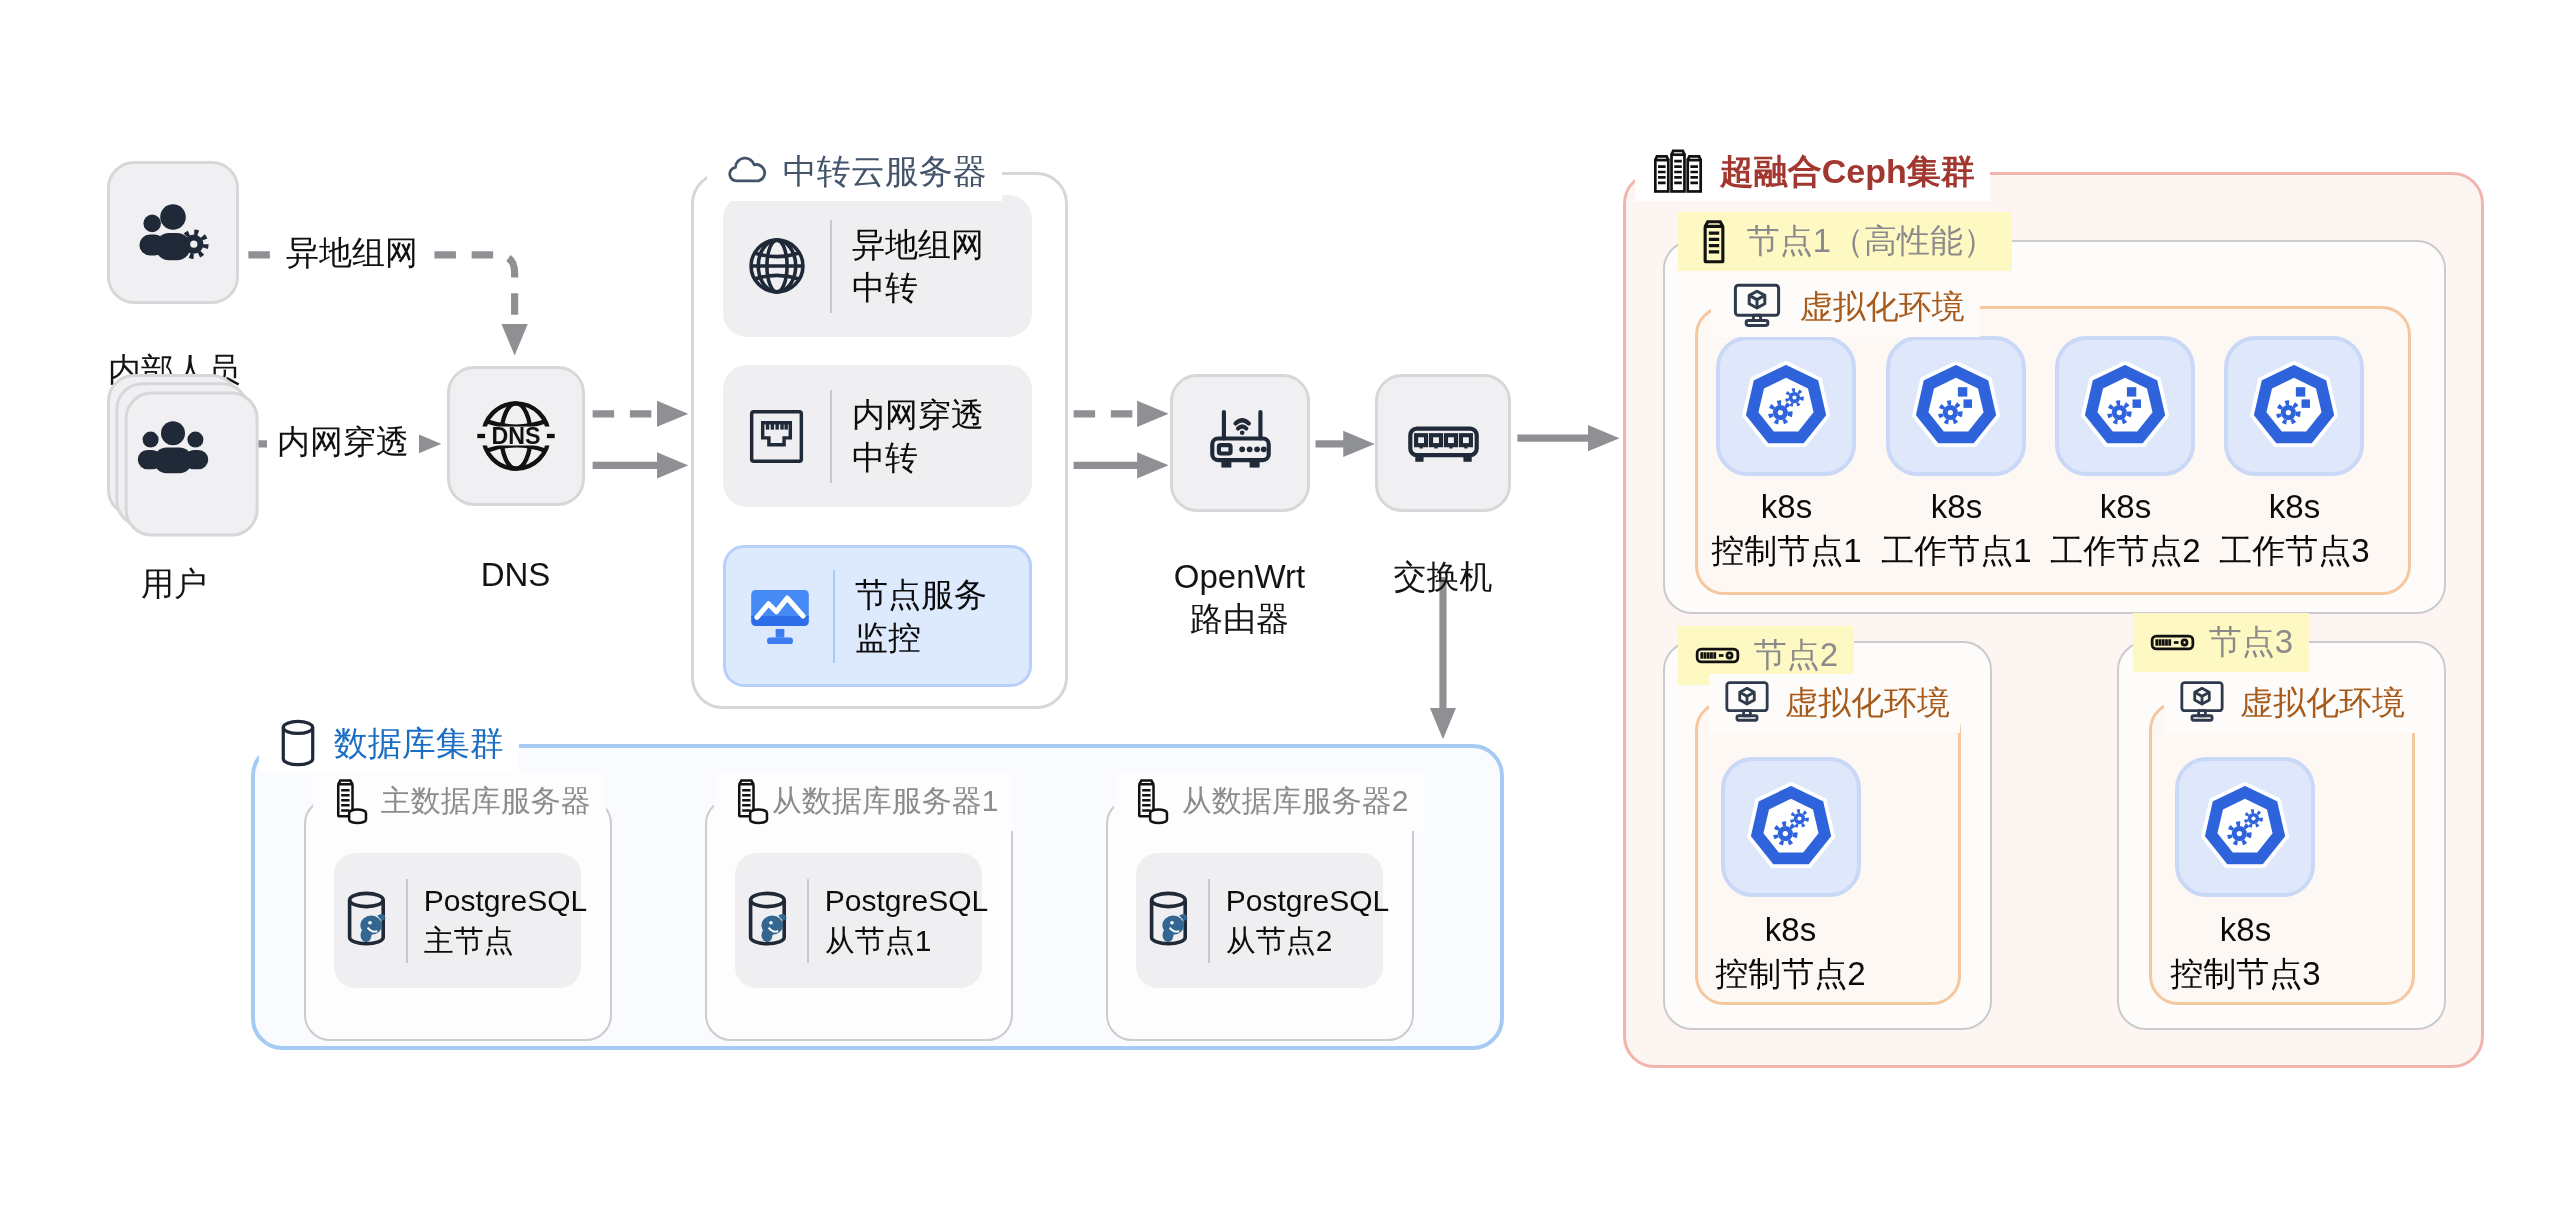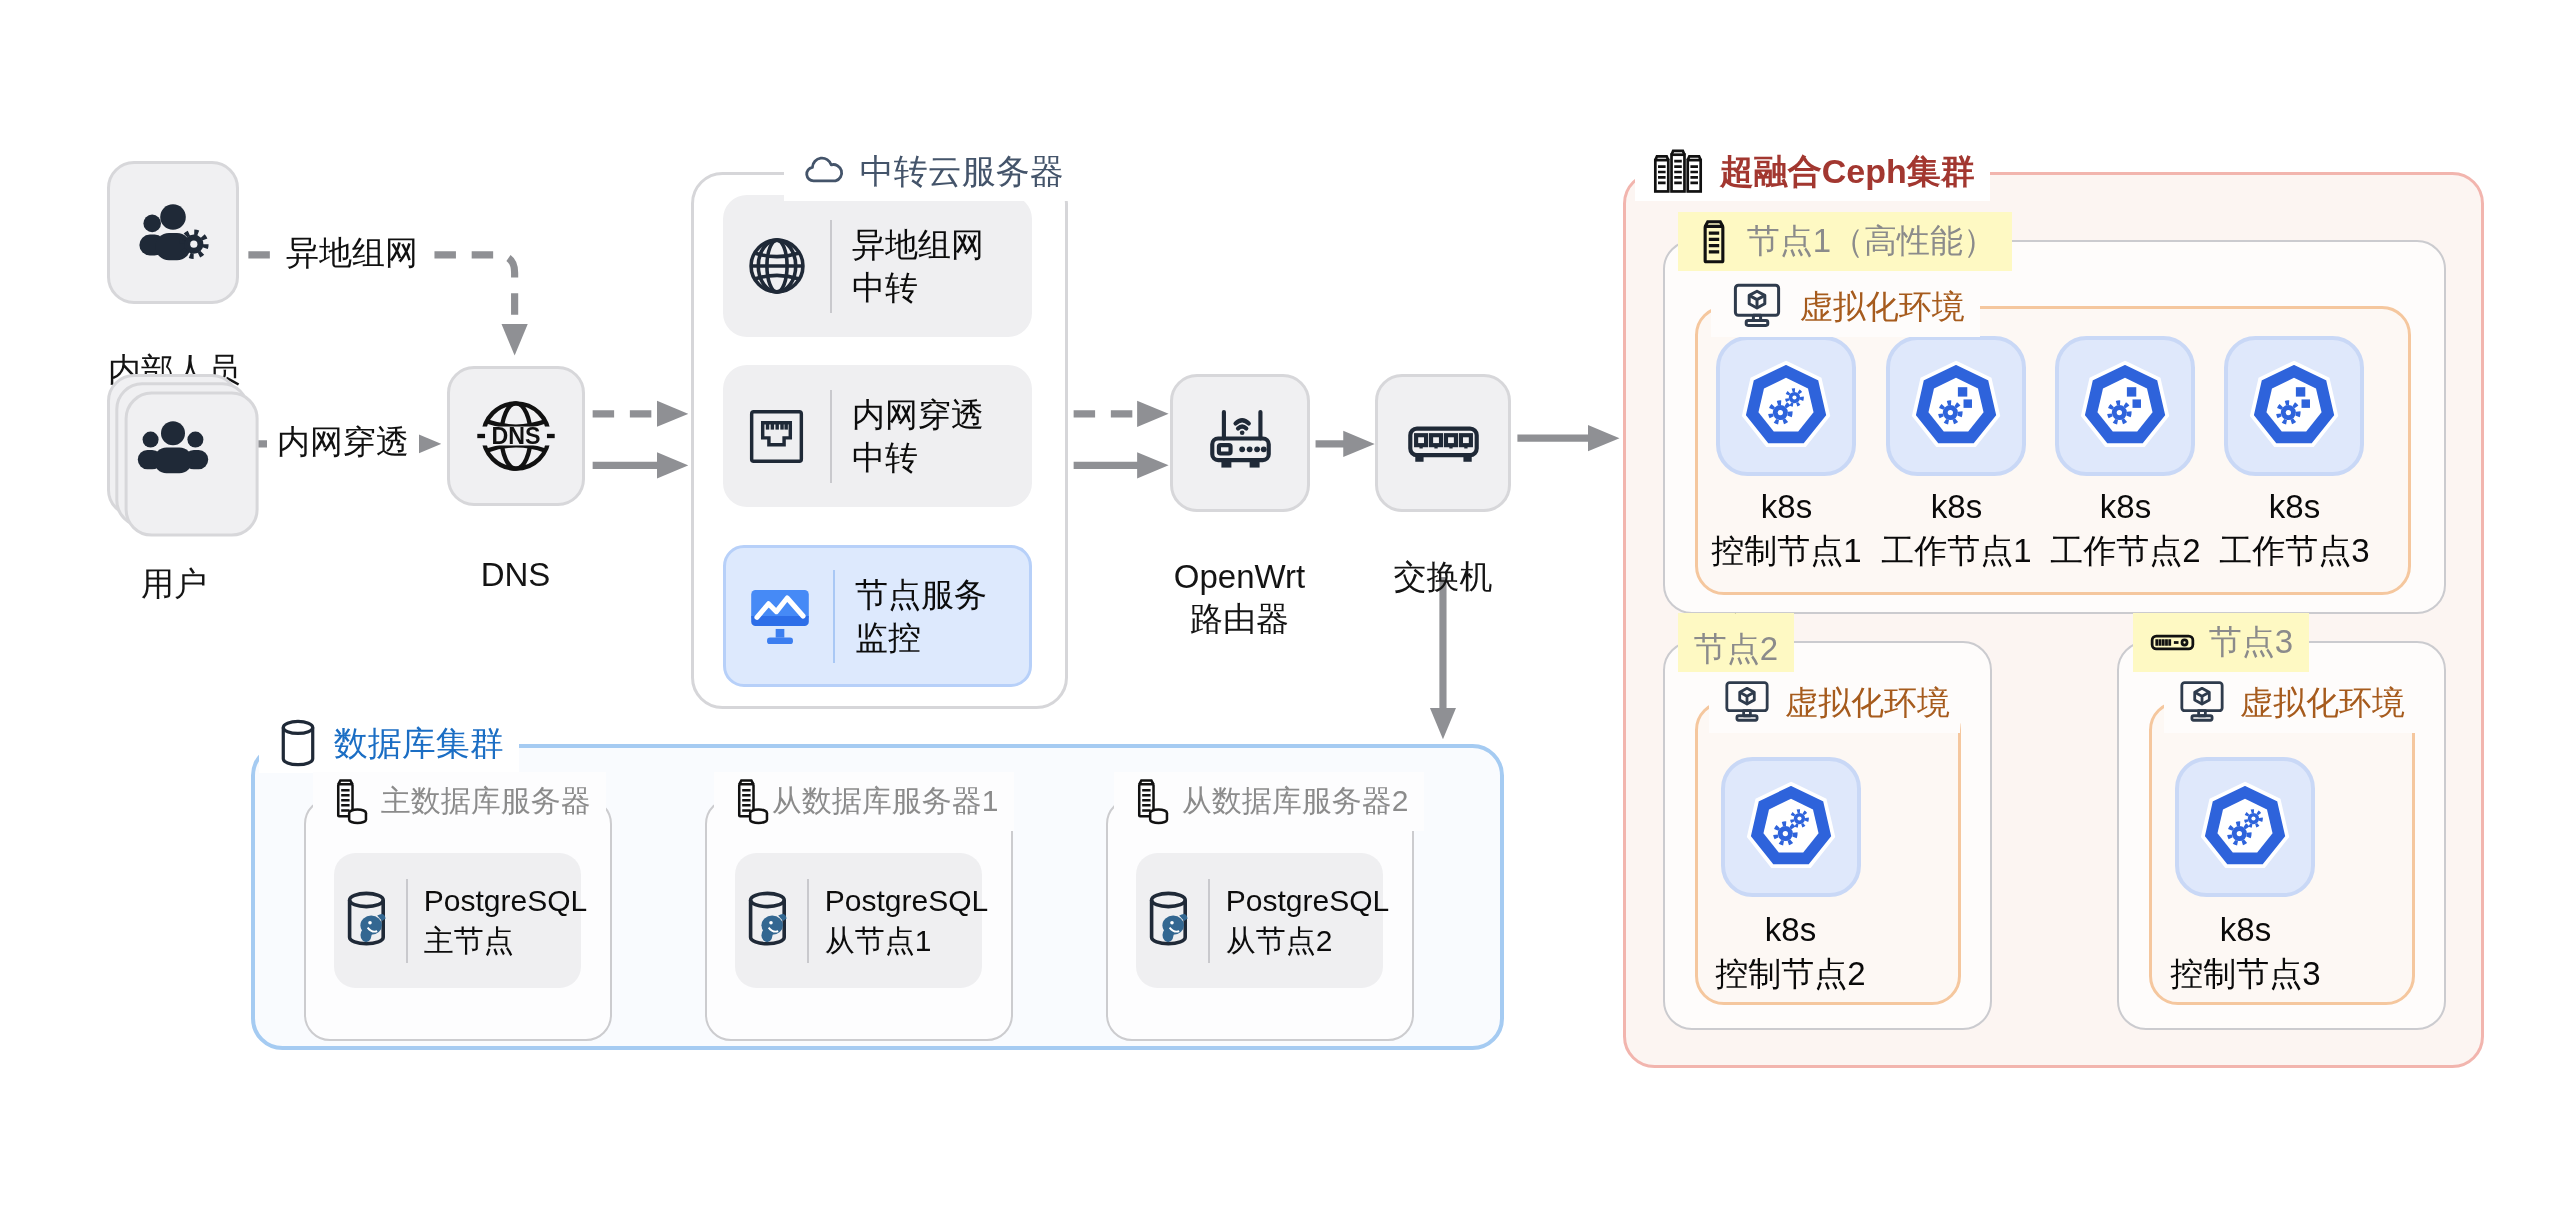--- a/index.html
+++ b/index.html
@@ -136,21 +136,21 @@
       </g>
       <text x="50" y="59" text-anchor="middle" font-size="27" font-weight="bold" fill="#111111">DNS</text>
     </svg>
   </div>
   <div class="node-label" style="left:462px;top:526px;width:107px;">DNS</div>
 
   <div class="edge-label" style="left:276px;top:230px;">异地组网</div>
   <div class="edge-label" style="left:267px;top:419px;">内网穿透</div>
 
   <div class="group-box gb-relay" style="left:691px;top:172px;width:377px;height:537px;"></div>
-  <div class="box-title bt-relay" style="left:784px;top:142px;">
+  <div class="box-title bt-relay" style="left:707px;top:142px;">
     <svg width="47" height="47" viewBox="0 0 100 100">
       <path d="M75.5 70 H29 a14.5 14.5 0 0 1 -2.6 -28.8 a20.5 20.5 0 0 1 40 -5.4 A12.8 12.8 0 1 1 75.5 70 Z" fill="none" stroke="#44546a" stroke-width="6" stroke-linejoin="round"></path>
     </svg>
     <span class="t">中转云服务器</span>
   </div>
 
   <div class="relay-item" style="left:723px;top:195px;">
     <div class="ri-icon">
       <svg width="72" height="72" viewBox="0 0 100 100">
         <g stroke="#1f2937" stroke-width="5" fill="none">
@@ -352,21 +352,21 @@
   <div class="k8s-label" style="left:2041px;top:485px;">
     <span>k8s</span>
       <span>工作节点2</span>
   </div>
   <div class="k8s-label" style="left:2210px;top:485px;">
     <span>k8s</span>
       <span>工作节点3</span>
   </div>
 
   <div class="group-box gb-node" style="left:1663px;top:641px;width:329px;height:389px;"></div>
-  <div class="box-title bt-node" style="left:1678px;top:613px;flex-direction:column;">
+  <div class="box-title bt-node" style="left:1678px;top:626px;">
     <svg width="47" height="37" viewBox="0 0 100 80">
       <g stroke="#111111" stroke-width="6" fill="none">
         <rect x="6" y="26" width="88" height="28" rx="9"></rect>
         <path d="M16 33 v14 M23 33 v14 M30 33 v14 M37 33 v14 M44 33 v14"></path>
         <path d="M53 40 h10"></path>
         <circle cx="76" cy="40" r="5.5"></circle>
       </g>
     </svg>
     <span class="t">节点2</span>
   </div>

